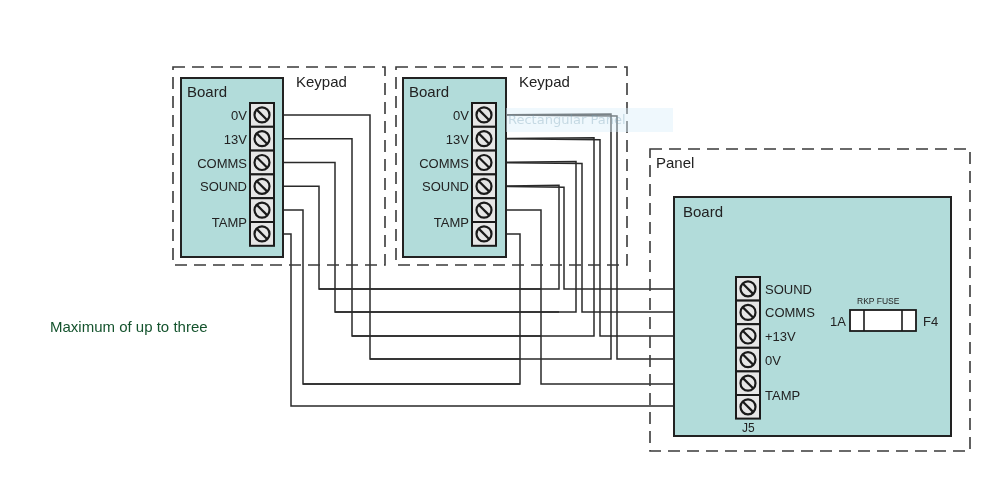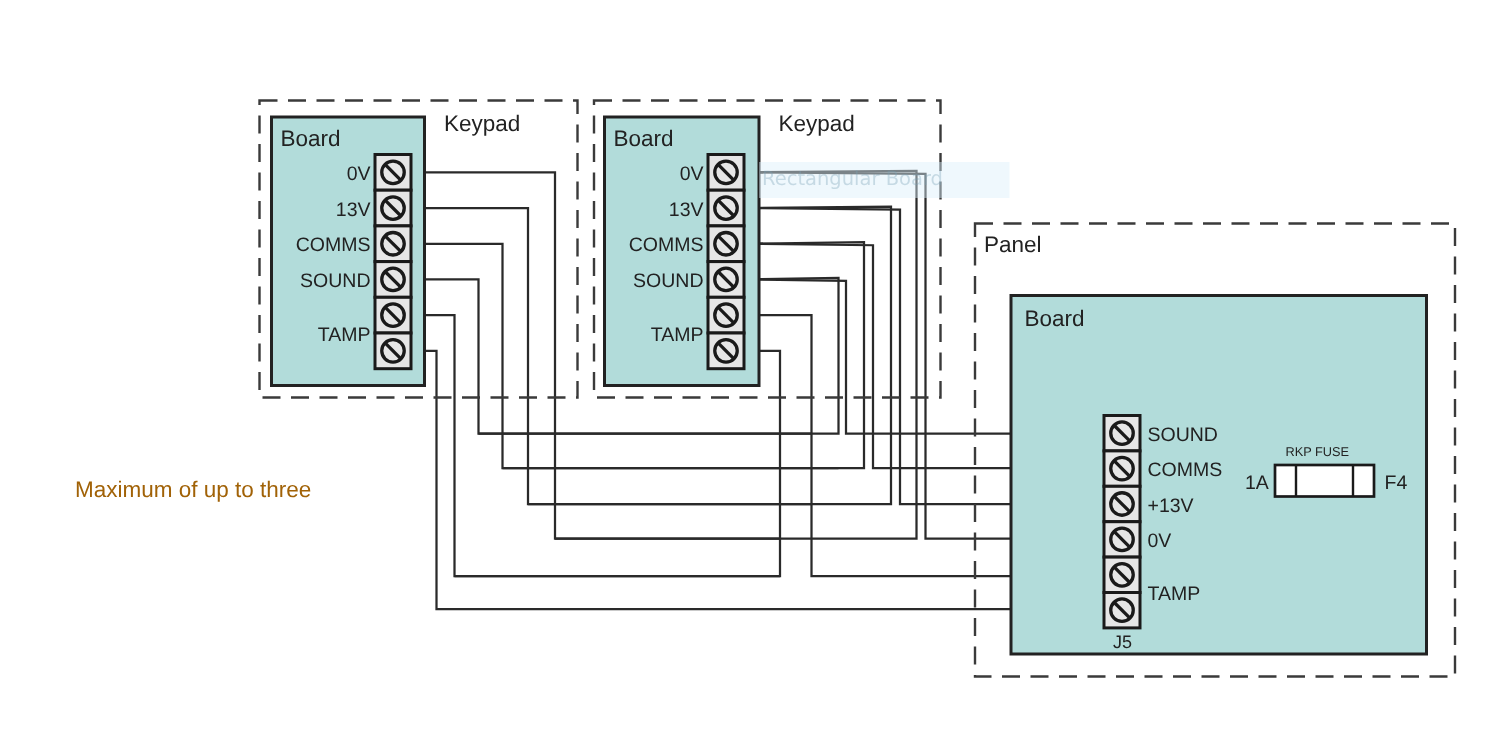--- a/index.html
+++ b/index.html
@@ -9,21 +9,21 @@
   .dash { fill: none; stroke: #3a3a3a; stroke-width: 1.6; stroke-dasharray: 12 7; }
   .board { fill: #b2dcda; stroke: #222; stroke-width: 2; }
   .wire { fill: none; stroke: #2a2a2a; stroke-width: 1.5; }
   .term { fill: #e6e6e6; stroke: #1a1a1a; stroke-width: 2; }
   .screw { fill: none; stroke: #1a1a1a; stroke-width: 2.2; }
   .lbl { font-family: "Liberation Sans", sans-serif; fill: #222; }
   .snip { position: absolute; left: 506px; top: 108px; width: 165px; height: 24px;
           background: rgba(220,240,250,0.45); color: rgba(120,160,180,0.35);
           font-family: "DejaVu Sans", sans-serif; font-size: 13px; line-height: 24px;
           padding-left: 2px; white-space: nowrap; overflow: hidden; }
-  .note { position: absolute; left: 50px; top: 317px; font-size: 15px; line-height: 20px; color: #a16207; }
+  .note { position: absolute; left: 50px; top: 317px; font-size: 15px; line-height: 20px; color: #14532d; }
 </style>
 </head>
 <body>
 
 <svg width="1001" height="500" viewBox="0 0 1001 500">
 
   <g id="wires">
       <polyline class="wire" points="274,114.9 370,114.9 370,359 520,359"></polyline>
       <polyline class="wire" points="274,138.7 352,138.7 352,336 541,336"></polyline>
       <polyline class="wire" points="274,162.5 335,162.5 335,312 559,312"></polyline>
@@ -178,17 +178,17 @@
       <text class="lbl" x="857" y="304" font-size="8.5">RKP FUSE</text>
       <text class="lbl" x="830" y="326" font-size="13">1A</text>
       <text class="lbl" x="923" y="326" font-size="13">F4</text>
       <rect x="850" y="310" width="66" height="21" fill="#ffffff" stroke="#1a1a1a" stroke-width="1.8"></rect>
       <line x1="864" y1="310" x2="864" y2="331" stroke="#1a1a1a" stroke-width="1.6"></line>
       <line x1="902" y1="310" x2="902" y2="331" stroke="#1a1a1a" stroke-width="1.6"></line>
     </g>
   </g>
 </svg>
 
-<div class="snip">Rectangular Board</div>
+<div class="snip">Rectangular Panel</div>
 
 <div class="note">
   <div>Maximum of up to three</div>
 </div>
 
 </body></html>

